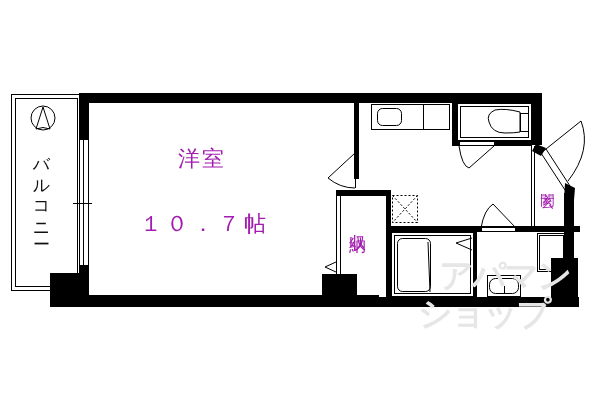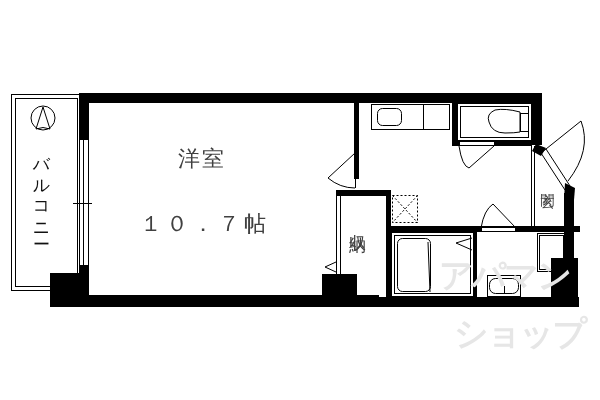--- a/index.html
+++ b/index.html
@@ -1,27 +1,27 @@
 <!DOCTYPE html>
 <html><head>
 <meta charset="utf-8">
 <style>
   html, body { margin: 0; padding: 0; background: #ffffff; }
   body { width: 600px; height: 400px; position: relative; overflow: hidden; font-family: "DejaVu Sans", sans-serif; }
   #plan { position: absolute; left: 0; top: 0; width: 600px; height: 400px; }
-  .lbl { position: absolute; color: #404040; font-family: "DejaVu Sans", sans-serif; line-height: 1; white-space: nowrap; }
+  .lbl { position: absolute; color: #a21caf; font-family: "DejaVu Sans", sans-serif; line-height: 1; white-space: nowrap; }
   .vert { writing-mode: vertical-rl; text-orientation: upright; }
   .room-name { left: 178px; top: 148px; font-size: 22px; letter-spacing: 2px; }
   .room-size { left: 140px; top: 213px; font-size: 22px; letter-spacing: 4px; }
   .balcony { left: 33px; top: 145px; font-size: 17px; letter-spacing: 3px; color:#111; }
   .storage { left: 349px; top: 221px; font-size: 17px; letter-spacing: 2px; }
   .entrance { left: 541px; top: 183px; font-size: 14px; letter-spacing: 0px; }
   .wm { position: absolute; color: #e6e6e6; font-weight: bold; font-family: "DejaVu Sans", sans-serif; line-height: 1; }
   .wm1 { left: 395px; top: 258px; font-size: 34px; letter-spacing: -2px; margin-left: 44px; }
-  .wm2 { left: 418px; top: 316px; font-size: 34px; letter-spacing: -2px; margin-left: 36px; }
+  .wm2 { left: 418px; top: 296px; font-size: 34px; letter-spacing: -2px; }
 </style>
 </head>
 <body>
 
 <svg id="plan" viewBox="0 0 600 400" xmlns="http://www.w3.org/2000/svg">
 
   <g fill="none" stroke="#000" stroke-width="1">
     <rect x="11.5" y="94.5" width="68" height="196"></rect>
     <rect x="15.5" y="98.5" width="62" height="188"></rect>
   </g>

